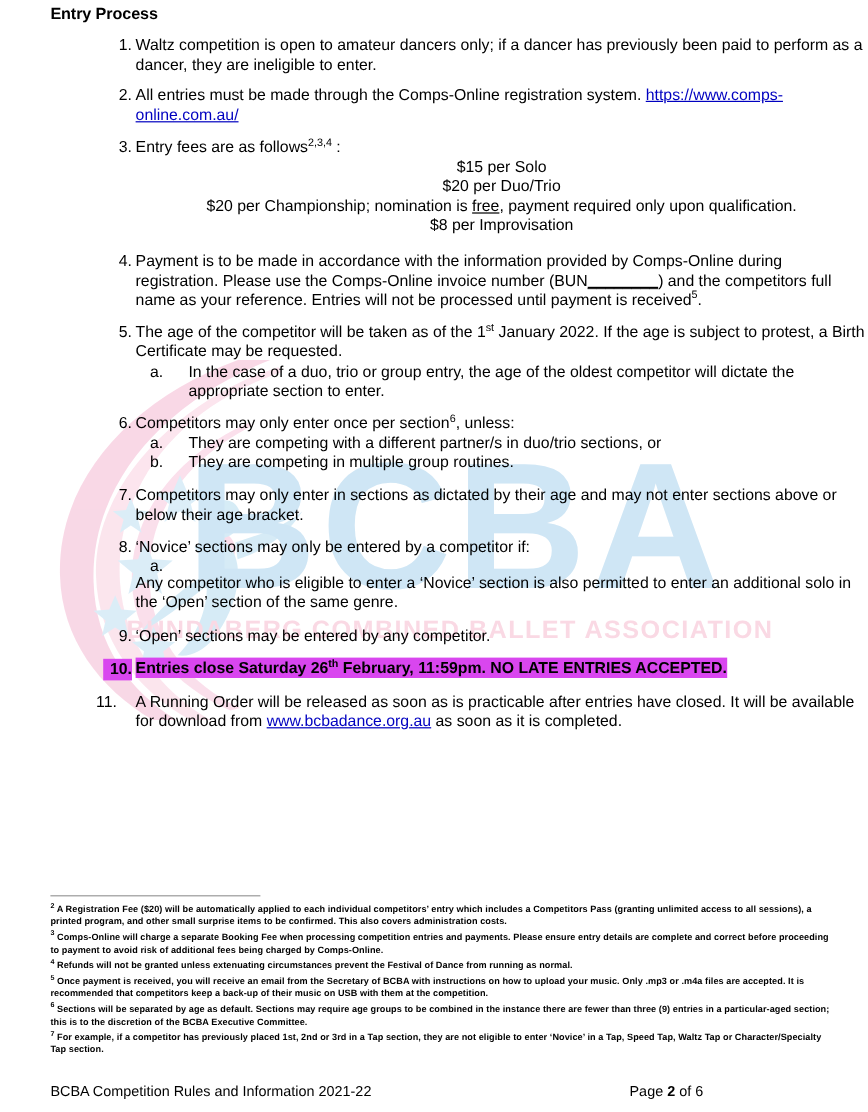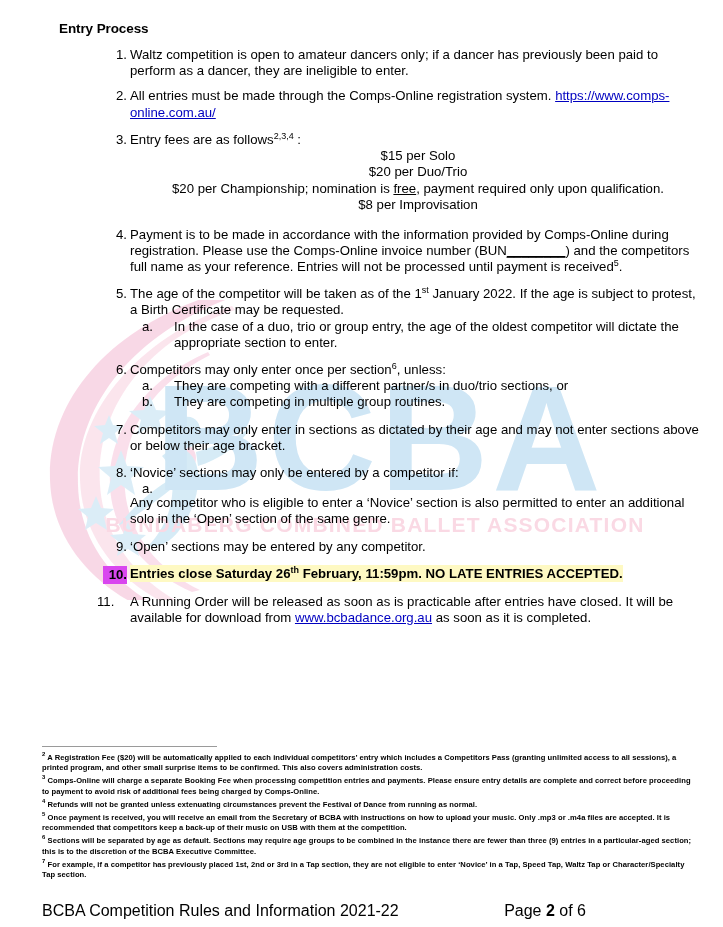--- a/index.html
+++ b/index.html
@@ -27,21 +27,21 @@
     width: 723px;
     height: 300px;
     pointer-events: none;
     z-index: 0;
   }
 
   
   #content {
     position: relative;
     z-index: 2;
-    padding: 17px;
+    padding: 0;
   }
 
   .doc-heading {
     font-size: 13.5px;
     font-weight: bold;
     margin: 0;
     padding: 4px 0 0 42px;
     letter-spacing: -0.1px;
   }
 
@@ -117,21 +117,21 @@
     color: #0000c0;
     text-decoration: underline;
   }
   .u { text-decoration: underline; }
   .b { font-weight: normal; }
   sup { font-size: 68%; vertical-align: super; line-height: 0; }
   li.hl-item {
     margin-bottom: 9px;
   }
   li.hl-item .hlwrap {
-    background: #fef9c3;
+    background: #d946ef;
     font-weight: bold;
     box-decoration-break: clone;
     -webkit-box-decoration-break: clone;
     padding: 1px 0;
   }
   li.hl-item > .num {
     background: #d946ef;
     font-weight: bold;
     left: 82px;
     width: 28px;
@@ -165,21 +165,21 @@
   }
   .fn sup { font-size: 78%; }
 
   
   #footer {
     position: absolute;
     left: 0;
     top: 902px;
     width: 628px;
     z-index: 2;
-    font-size: 16px;
+    font-size: 12px;
     display: flex;
     justify-content: space-between;
     padding: 0 42px;
     box-sizing: border-box;
   }
 </style>
 </head>
 <body>
 
 <div id="page">

